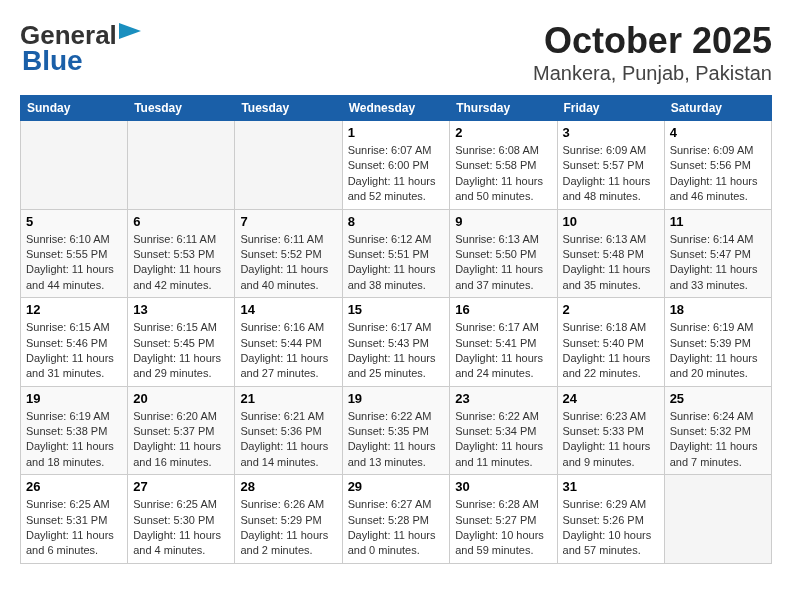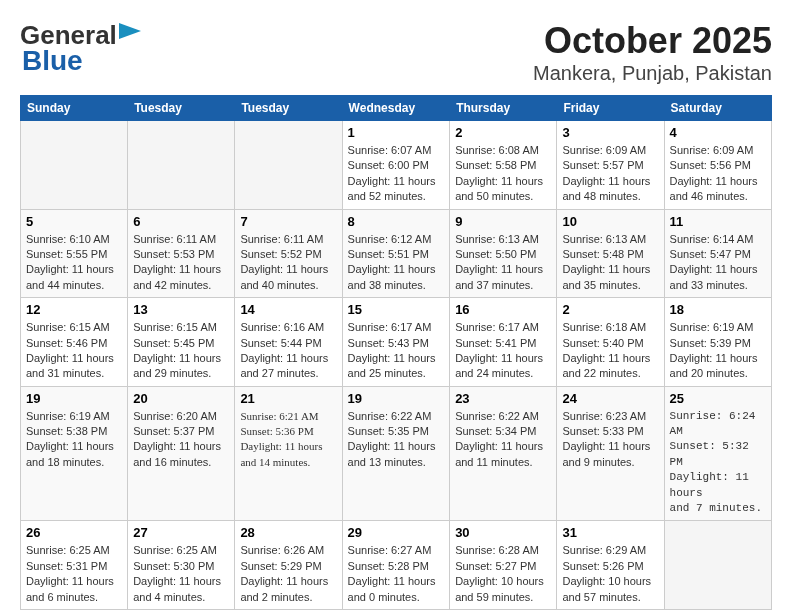--- a/index.html
+++ b/index.html
@@ -249,21 +249,21 @@
         </td>
         <td>
           <span class="day-num">20</span>
           <div class="day-info" style="white-space: pre-wrap;">Sunrise: 6:20 AM
 Sunset: 5:37 PM
 Daylight: 11 hours
 and 16 minutes.</div>
         </td>
         <td>
           <span class="day-num">21</span>
-          <div class="day-info" style="white-space: pre-wrap; font-family: Liberation Serif, serif;">Sunrise: 6:21 AM
+          <div class="day-info" style="white-space: pre-wrap;">Sunrise: 6:21 AM
 Sunset: 5:36 PM
 Daylight: 11 hours
 and 14 minutes.</div>
         </td>
         <td>
           <span class="day-num">19</span>
           <div class="day-info" style="white-space: pre-wrap;">Sunrise: 6:22 AM
 Sunset: 5:35 PM
 Daylight: 11 hours
 and 13 minutes.</div>
@@ -277,21 +277,21 @@
         </td>
         <td>
           <span class="day-num">24</span>
           <div class="day-info" style="white-space: pre-wrap;">Sunrise: 6:23 AM
 Sunset: 5:33 PM
 Daylight: 11 hours
 and 9 minutes.</div>
         </td>
         <td>
           <span class="day-num">25</span>
-          <div class="day-info" style="white-space: pre-wrap; font-family: Liberation Mono, monospace;">Sunrise: 6:24 AM
+          <div class="day-info" style="white-space: pre-wrap;">Sunrise: 6:24 AM
 Sunset: 5:32 PM
 Daylight: 11 hours
 and 7 minutes.</div>
         </td>
       </tr>
       <tr>
         <td>
           <span class="day-num">26</span>
           <div class="day-info" style="white-space: pre-wrap;">Sunrise: 6:25 AM
 Sunset: 5:31 PM

